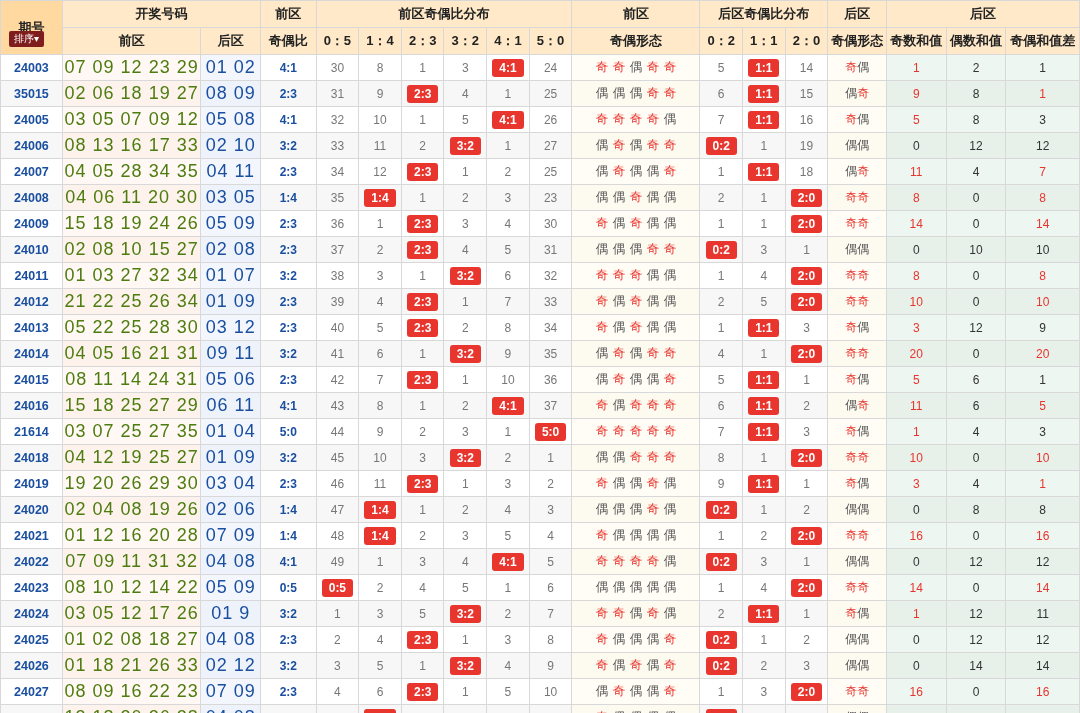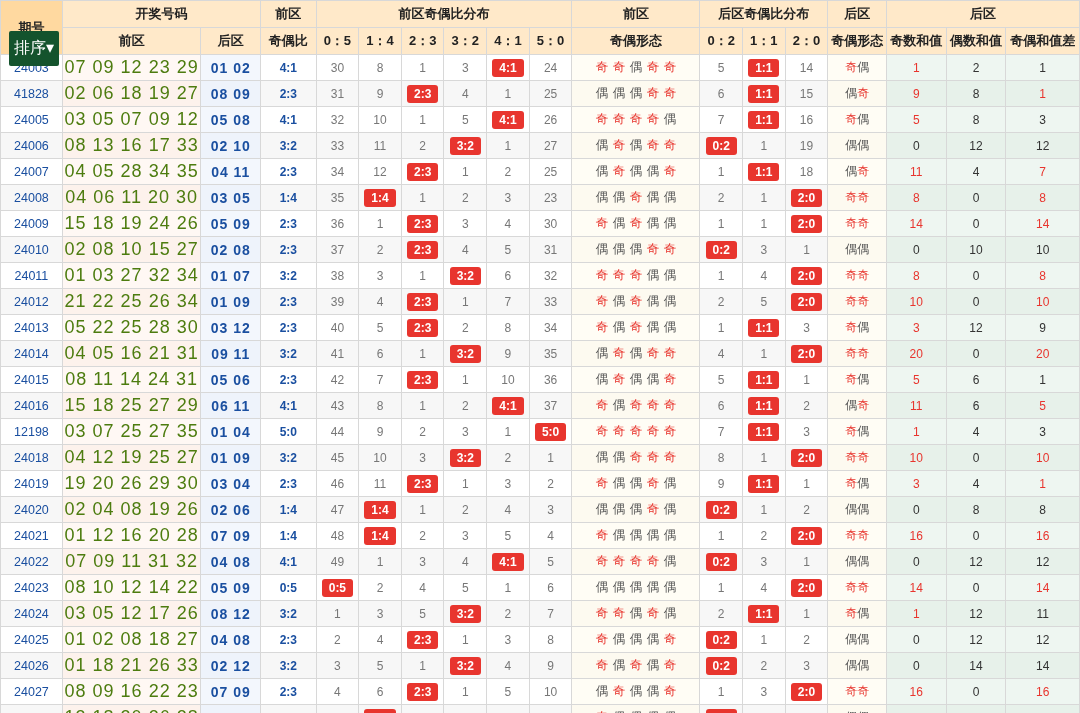--- a/index.html
+++ b/index.html
@@ -4,25 +4,25 @@
 <style>
   html,body{margin:0;padding:0;background:#fff;}
   body{font-family:"Liberation Sans","DejaVu Sans",sans-serif;font-size:12px;color:#333;}
   #wrap{width:1080px;height:713px;overflow:hidden;position:relative;}
   table{border-collapse:collapse;width:1080px;table-layout:fixed;}
   th,td{border:1px solid #d8d8d8;text-align:center;vertical-align:middle;padding:0;height:25px;font-size:12px;white-space:nowrap;}
   thead th{background:#ffe9c9;font-weight:bold;color:#222;font-size:13px;}
   thead tr.h1 th{height:26px;}
   thead tr.h2 th{height:26px;}
   .issue-head{background:#ffd9a0;}
-  .sortbtn{display:inline-block;background:#14532d;color:#fff;font-size:16px;padding:7px 5px;border-radius:2px;font-weight:normal;}
-  td.issue{color:#1a4fa0;background:#fff;font-size:12.5px;}
+  .sortbtn{display:inline-block;background:#7f1d1d;color:#fff;font-size:10px;padding:1px 5px;border-radius:2px;font-weight:normal;}
+  td.issue{color:#1a4fa0;background:#fff;font-size:12.5px;font-weight:bold;}
   tbody tr:nth-child(even) td.issue{background:#f7f7f7;}
   .front-nums{color:#4d7c0f;letter-spacing:1px;font-size:18px;background:#fff8f4;}
-  .back-nums{color:#1a4fa0;letter-spacing:1px;font-size:14px;background:#f3f7fd;font-weight:bold;}
+  .back-nums{color:#1a4fa0;letter-spacing:1px;font-size:18px;background:#f3f7fd;}
   .ratio{color:#1a4fa0;font-weight:bold;background:#fff;}
   .dist{background:#fff;color:#777;}
   .badge{display:inline-block;background:#e8352e;color:#fff;font-weight:bold;border-radius:3px;padding:2px 7px;font-size:12px;}
   .shape{background:#fffdf5;}
   .shape span{display:inline-block;width:17px;text-align:center;font-size:12.5px;}
   .odd{color:#e8352e;}
   .even{color:#555;}
   .back-dist{background:#fff;color:#777;}
   .back-shape{background:#fffdf5;}
   .sum{background:#eef6f1;}
@@ -108,21 +108,21 @@
           <td class="shape"><span class="odd">奇</span><span class="odd">奇</span><span class="even">偶</span><span class="odd">奇</span><span class="odd">奇</span></td>
           <td class="back-dist"><span>5</span></td>
           <td class="back-dist"><span class="badge">1:1</span></td>
           <td class="back-dist"><span>14</span></td>
           <td class="back-shape"><span class="odd">奇</span><span class="even">偶</span></td>
           <td class="sum red">1</td>
           <td class="sum dark">2</td>
           <td class="sum dark">1</td>
         </tr>
         <tr>
-          <td class="issue">41828</td>
+          <td class="issue">35015</td>
           <td class="front-nums">02 06 18 19 27</td>
           <td class="back-nums">08 09</td>
           <td class="ratio">2:3</td>
           <td class="dist"><span>31</span></td>
           <td class="dist"><span>9</span></td>
           <td class="dist"><span class="badge">2:3</span></td>
           <td class="dist"><span>4</span></td>
           <td class="dist"><span>1</span></td>
           <td class="dist"><span>25</span></td>
           <td class="shape"><span class="even">偶</span><span class="even">偶</span><span class="even">偶</span><span class="odd">奇</span><span class="odd">奇</span></td>
@@ -368,21 +368,21 @@
           <td class="shape"><span class="odd">奇</span><span class="even">偶</span><span class="odd">奇</span><span class="odd">奇</span><span class="odd">奇</span></td>
           <td class="back-dist"><span>6</span></td>
           <td class="back-dist"><span class="badge">1:1</span></td>
           <td class="back-dist"><span>2</span></td>
           <td class="back-shape"><span class="even">偶</span><span class="odd">奇</span></td>
           <td class="sum red">11</td>
           <td class="sum dark">6</td>
           <td class="sum red">5</td>
         </tr>
         <tr>
-          <td class="issue">12198</td>
+          <td class="issue">21614</td>
           <td class="front-nums">03 07 25 27 35</td>
           <td class="back-nums">01 04</td>
           <td class="ratio">5:0</td>
           <td class="dist"><span>44</span></td>
           <td class="dist"><span>9</span></td>
           <td class="dist"><span>2</span></td>
           <td class="dist"><span>3</span></td>
           <td class="dist"><span>1</span></td>
           <td class="dist"><span class="badge">5:0</span></td>
           <td class="shape"><span class="odd">奇</span><span class="odd">奇</span><span class="odd">奇</span><span class="odd">奇</span><span class="odd">奇</span></td>
@@ -510,21 +510,21 @@
           <td class="back-dist"><span>4</span></td>
           <td class="back-dist"><span class="badge">2:0</span></td>
           <td class="back-shape"><span class="odd">奇</span><span class="odd">奇</span></td>
           <td class="sum red">14</td>
           <td class="sum dark">0</td>
           <td class="sum red">14</td>
         </tr>
         <tr>
           <td class="issue">24024</td>
           <td class="front-nums">03 05 12 17 26</td>
-          <td class="back-nums">08 12</td>
+          <td class="back-nums">01 9</td>
           <td class="ratio">3:2</td>
           <td class="dist"><span>1</span></td>
           <td class="dist"><span>3</span></td>
           <td class="dist"><span>5</span></td>
           <td class="dist"><span class="badge">3:2</span></td>
           <td class="dist"><span>2</span></td>
           <td class="dist"><span>7</span></td>
           <td class="shape"><span class="odd">奇</span><span class="odd">奇</span><span class="even">偶</span><span class="odd">奇</span><span class="even">偶</span></td>
           <td class="back-dist"><span>2</span></td>
           <td class="back-dist"><span class="badge">1:1</span></td>

